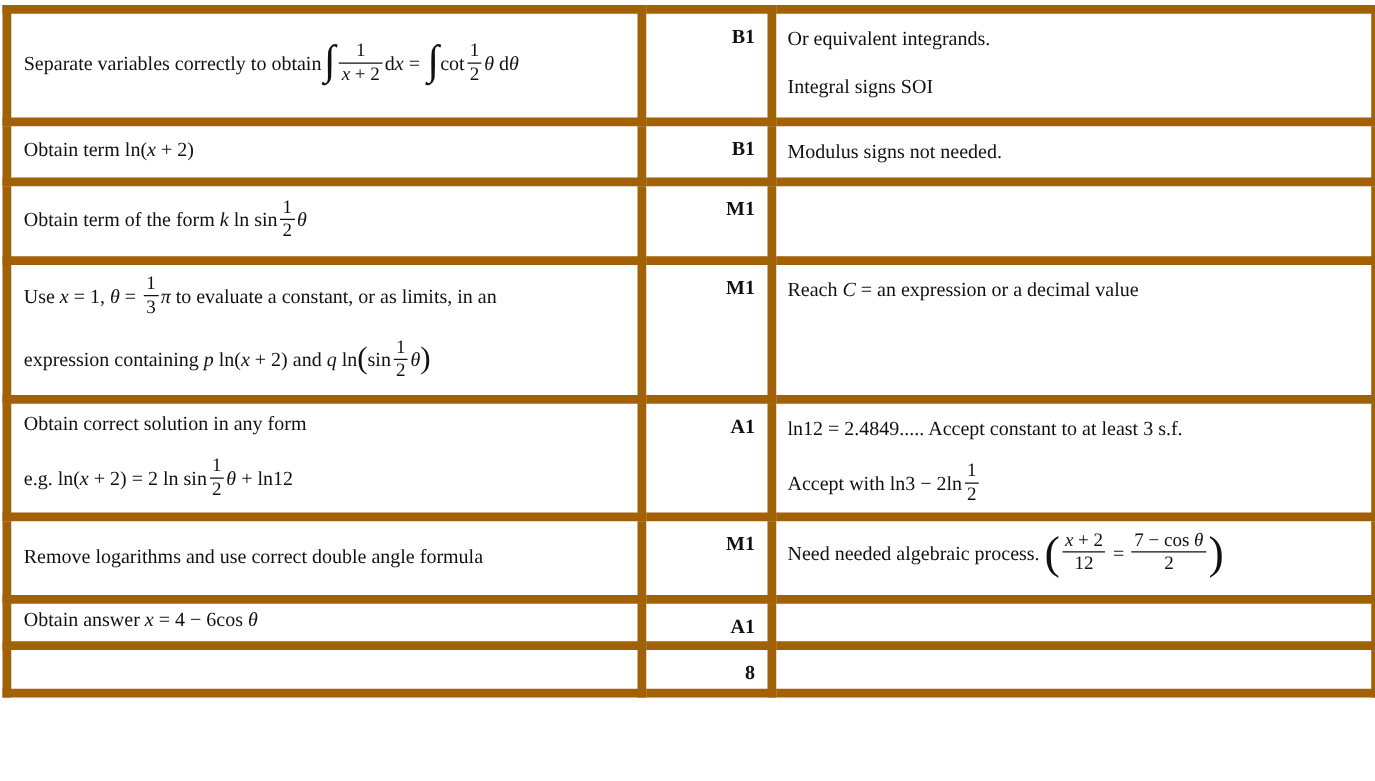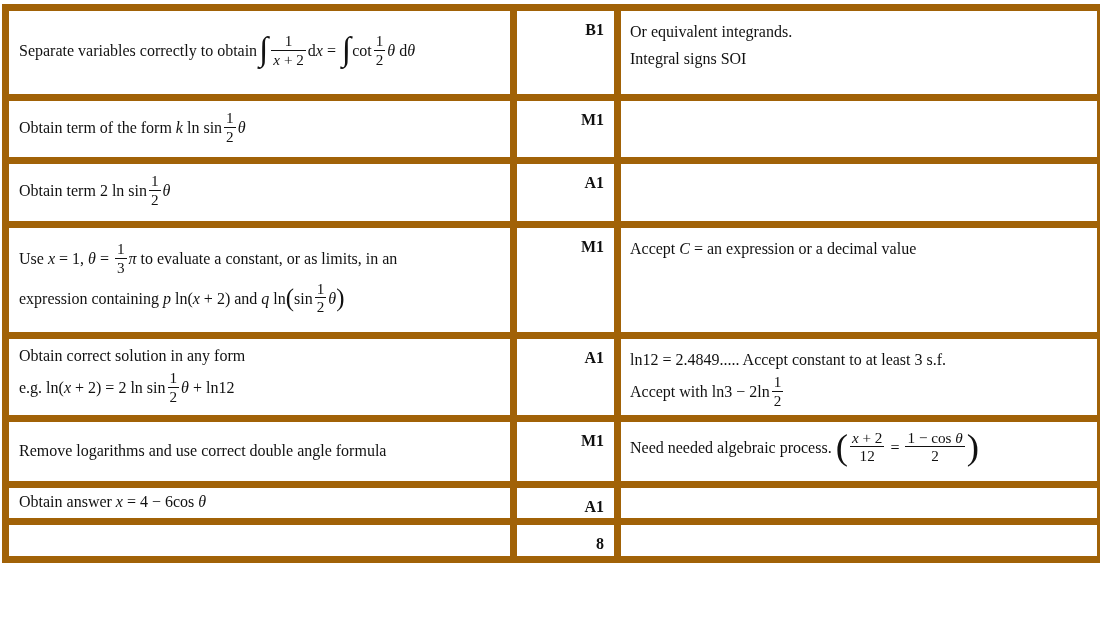--- a/index.html
+++ b/index.html
@@ -52,21 +52,21 @@
     vertical-align: top;
     padding: 10px 10px 0 0;
     font-weight: bold;
   }
   td.comm {
     vertical-align: top;
     padding: 10px 8px 4px 9px;
     line-height: 1.35;
   }
   .line { display: block; }
-  .line + .line { margin-top: 5px; }
+  .line + .line { margin-top: 16px; }
 
   .it { font-style: italic; }
 
   .frac {
     display: inline-block;
     vertical-align: middle;
     text-align: center;
     line-height: 1.05;
     font-size: 0.95em;
     margin: 0 2px;
@@ -122,45 +122,47 @@
       <td class="desc">
         <span>Separate variables correctly to obtain</span><span class="intg">∫</span><span class="frac"><span class="fnum">1</span><span class="fden"><span class="it">x</span><span> + 2</span></span></span><span>d</span><span class="it">x</span><span> = </span><span class="intg">∫</span><span>cot</span><span class="frac"><span class="fnum">1</span><span class="fden">2</span></span><span class="it">θ</span><span> d</span><span class="it">θ</span>
       </td>
       <td class="mark"><span>B1</span></td>
       <td class="comm">
         <span class="line">Or equivalent integrands.</span>
         <span class="line">Integral signs SOI</span>
       </td>
     </tr>
 
+    <tr class="r1">
+      <td class="desc">
+        <span>Obtain term </span><span>ln</span><span>(</span><span class="it">x</span><span> + 2</span><span>)</span>
+      </td>
+      <td class="mark"><span>B1</span></td>
+      <td class="comm">
+        <span class="line">Modulus signs not needed.</span>
+      </td>
+    </tr>
 
     <tr class="r2">
       <td class="desc">
         <span>Obtain term of the form </span><span class="it">k</span><span> ln sin</span><span class="frac"><span class="fnum">1</span><span class="fden">2</span></span><span class="it">θ</span>
       </td>
       <td class="mark"><span>M1</span></td>
       <td class="comm"></td>
     </tr>
 
-    <tr class="r3">
-      <td class="desc">
-        <span>Obtain term </span><span>2 ln sin</span><span class="frac"><span class="fnum">1</span><span class="fden">2</span></span><span class="it">θ</span>
-      </td>
-      <td class="mark"><span>A1</span></td>
-      <td class="comm"></td>
-    </tr>
 
     <tr class="r4">
       <td class="desc">
         <span class="line"><span>Use </span><span class="it">x</span><span> = 1, </span><span class="it">θ</span><span> = </span><span class="frac"><span class="fnum">1</span><span class="fden">3</span></span><span class="it">π</span><span> to evaluate a constant, or as limits, in an</span></span>
         <span class="line"><span>expression containing </span><span class="it">p</span><span> ln</span><span>(</span><span class="it">x</span><span> + 2</span><span>)</span><span> and </span><span class="it">q</span><span> ln</span><span class="bp-m">(</span><span>sin</span><span class="frac"><span class="fnum">1</span><span class="fden">2</span></span><span class="it">θ</span><span class="bp-m">)</span></span>
       </td>
       <td class="mark"><span>M1</span></td>
       <td class="comm">
-        <span class="line"><span>Accept </span><span class="it">C</span><span> = an expression or a decimal value</span></span>
+        <span class="line"><span>Reach </span><span class="it">C</span><span> = an expression or a decimal value</span></span>
       </td>
     </tr>
 
     <tr class="r5">
       <td class="desc">
         <span class="line">Obtain correct solution in any form</span>
         <span class="line"><span>e.g. </span><span>ln</span><span>(</span><span class="it">x</span><span> + 2</span><span>)</span><span> = 2 ln sin</span><span class="frac"><span class="fnum">1</span><span class="fden">2</span></span><span class="it">θ</span><span> + ln12</span></span>
       </td>
       <td class="mark"><span>A1</span></td>
       <td class="comm">
@@ -168,21 +170,21 @@
         <span class="line"><span>Accept with </span><span>ln3 − 2ln</span><span class="frac"><span class="fnum">1</span><span class="fden">2</span></span></span>
       </td>
     </tr>
 
     <tr class="r6">
       <td class="desc">
         <span>Remove logarithms and use correct double angle formula</span>
       </td>
       <td class="mark"><span>M1</span></td>
       <td class="comm">
-        <span class="line"><span>Need needed algebraic process. </span><span class="bp-l">(</span><span class="frac"><span class="fnum"><span class="it">x</span><span> + 2</span></span><span class="fden">12</span></span><span> = </span><span class="frac"><span class="fnum"><span>1 − cos </span><span class="it">θ</span></span><span class="fden">2</span></span><span class="bp-l">)</span></span>
+        <span class="line"><span>Need needed algebraic process. </span><span class="bp-l">(</span><span class="frac"><span class="fnum"><span class="it">x</span><span> + 2</span></span><span class="fden">12</span></span><span> = </span><span class="frac"><span class="fnum"><span>7 − cos </span><span class="it">θ</span></span><span class="fden">2</span></span><span class="bp-l">)</span></span>
       </td>
     </tr>
 
     <tr class="r7">
       <td class="desc">
         <span>Obtain answer </span><span class="it">x</span><span> = 4 − 6cos </span><span class="it">θ</span>
       </td>
       <td class="mark"><span>A1</span></td>
       <td class="comm"></td>
     </tr>

